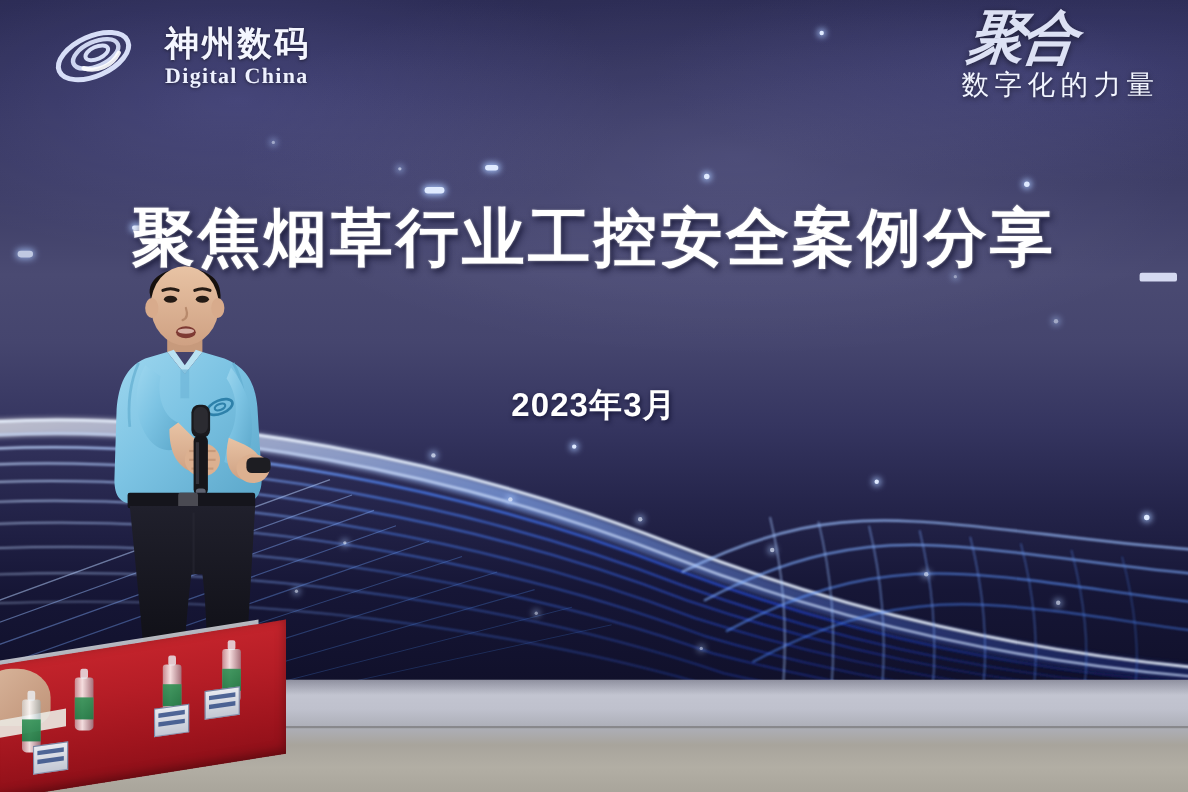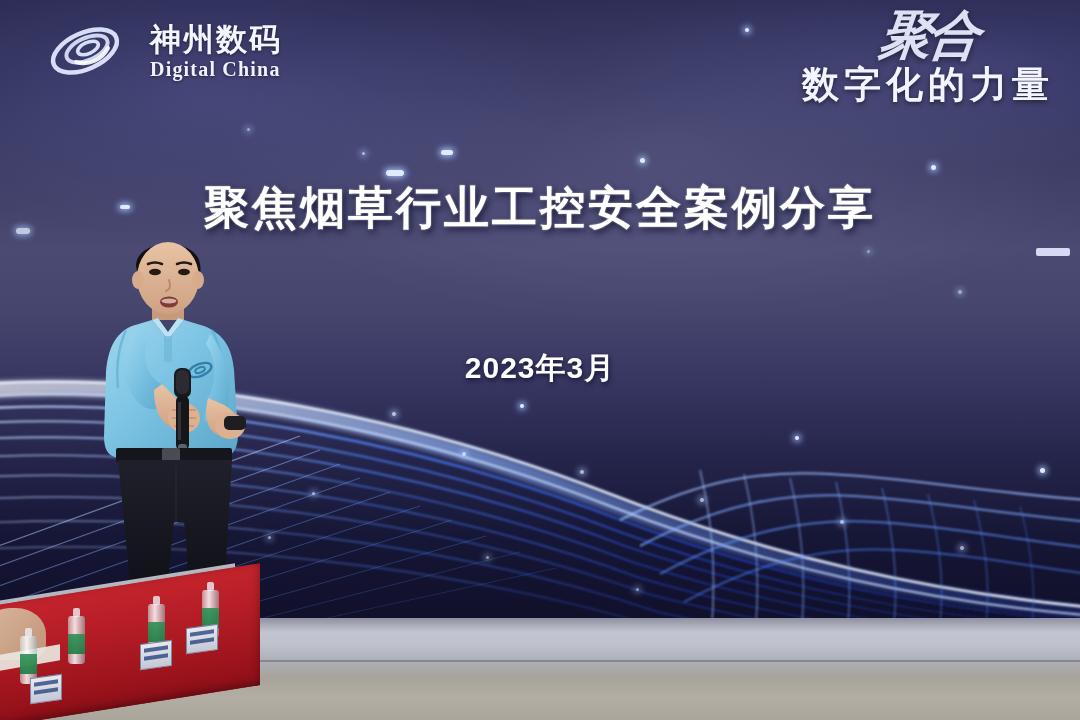--- a/index.html
+++ b/index.html
@@ -112,35 +112,35 @@
     letter-spacing: -4px;
     line-height: 0.85;
     font-style: italic;
     text-shadow: 0 2px 6px rgba(0,0,0,0.55);
     transform: skewX(-6deg);
     display: inline-block;
     margin-right: 78px;
     opacity: 0.93;
   }
   .theme-sub {
-    font-size: 37px;
-    font-weight: 700;
+    font-size: 25px;
+    font-weight: 400;
     color: #f2f5ff;
     letter-spacing: 5px;
     margin-top: 2px;
     text-shadow: 0 2px 5px rgba(0,0,0,0.5);
   }
 
   
   .slide-title {
     position: absolute;
     left: 0; right: 0;
     top: 178px;
     text-align: center;
-    font-size: 45px;
+    font-size: 57px;
     font-weight: 700;
     color: #ffffff;
     letter-spacing: 3px;
     text-shadow:
       0 0 2px rgba(255,255,255,0.6),
       2px 3px 7px rgba(10,10,40,0.85);
     z-index: 18;
   }
   .slide-date {
     position: absolute;

